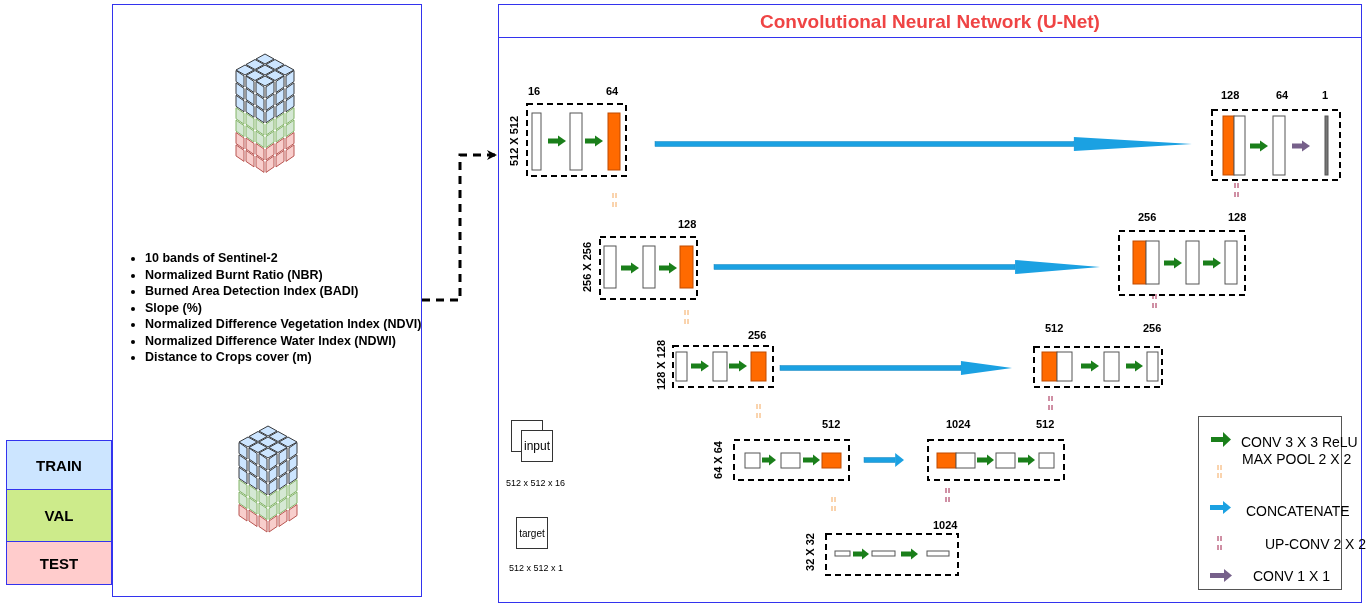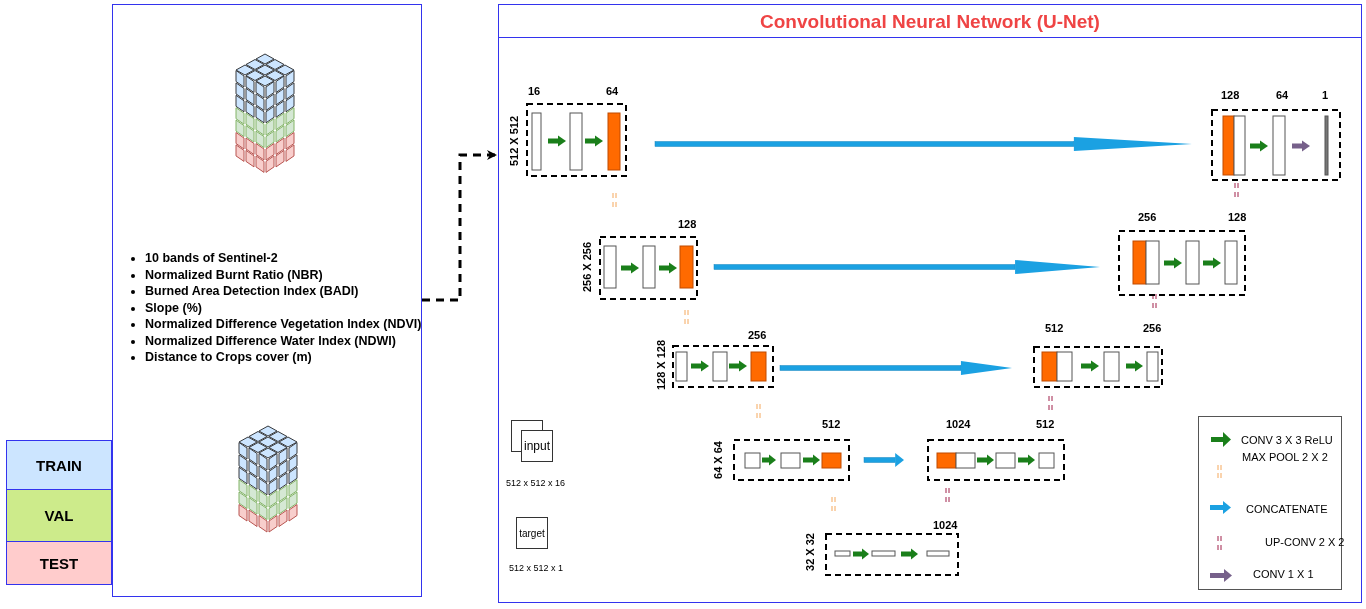--- a/index.html
+++ b/index.html
@@ -9,21 +9,21 @@
   #left-panel{position:absolute;left:112px;top:4px;width:310px;height:593px;border:1px solid #3333ee;box-sizing:border-box;background:#fff;}
   .ptitle{position:absolute;left:0;width:100%;text-align:center;font-weight:bold;font-size:13px;}
   #band-list{position:absolute;left:14px;top:245px;margin:0;padding-left:18px;font-size:12.5px;font-weight:bold;line-height:16.5px;width:280px;}
   #band-list li{margin:0;}
   #unet-panel{position:absolute;left:498px;top:4px;width:864px;height:599px;border:1px solid #3333ee;box-sizing:border-box;}
   #unet-title{position:absolute;left:0;top:0;width:100%;height:33px;border-bottom:1px solid #3333ee;box-sizing:border-box;text-align:center;font-weight:bold;font-size:19px;line-height:33px;color:#ef4444;}
   .lbl{position:absolute;font-size:11px;font-weight:bold;}
   .rot{position:absolute;font-size:11px;font-weight:bold;transform:rotate(-90deg);transform-origin:center center;white-space:nowrap;}
   .small{position:absolute;font-size:9px;}
   .legend-box{position:absolute;left:1198px;top:416px;width:144px;height:174px;border:1px solid #555;box-sizing:border-box;}
-  .legend-text{position:absolute;font-size:11px;white-space:nowrap;}
+  .legend-text{position:absolute;font-size:14px;white-space:nowrap;}
   svg{position:absolute;left:0;top:0;}
 </style>
 </head>
 <body>
 
 <div class="split" style="top:440px;height:50px;background:#cce5ff;">
     <span>TRAIN</span>
   </div>
 <div class="split" style="top:489px;height:53px;background:#cdeb8b;">
     <span>VAL</span>

